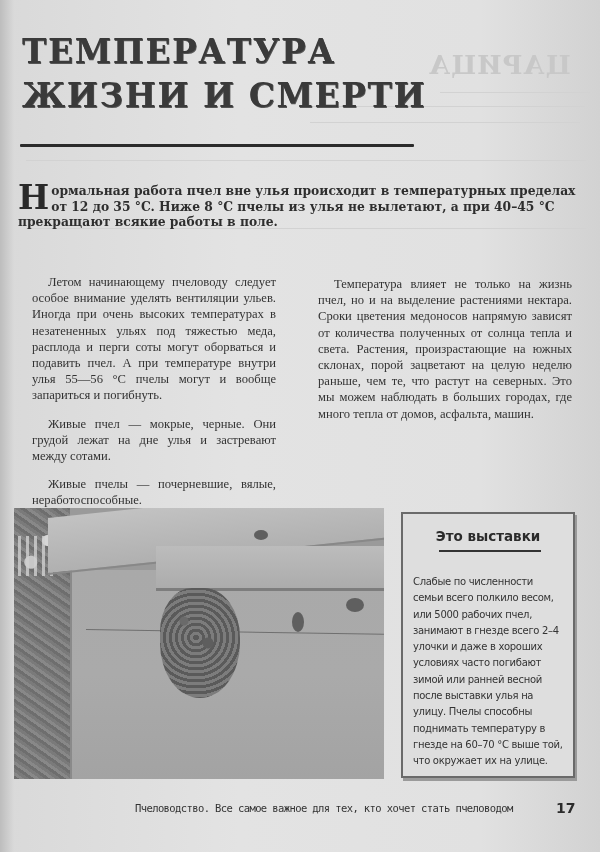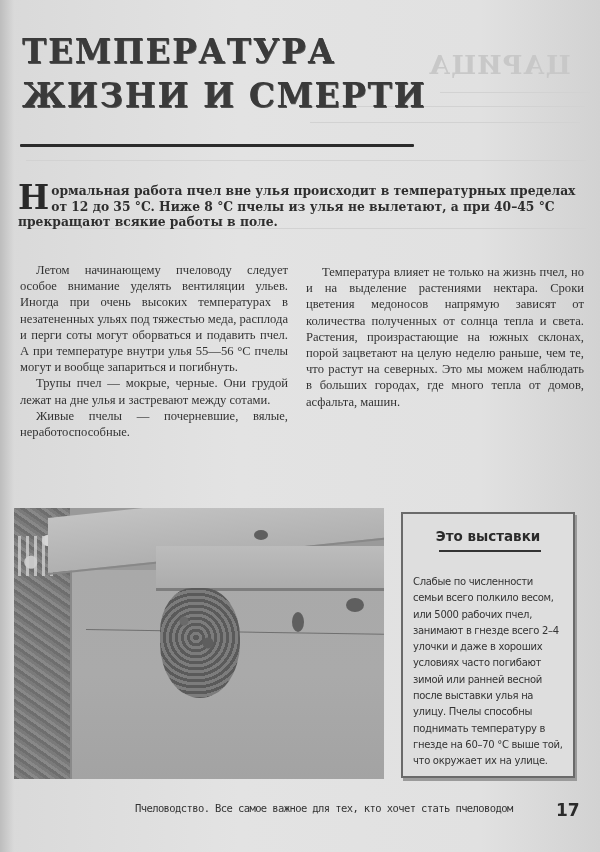--- a/index.html
+++ b/index.html
@@ -47,21 +47,21 @@
   }
   .dropcap {
     float: left; font-size: 33px; line-height: 28px; height: 29px;
     margin: 1px 2px 0 0; font-weight: bold; color: #2a2a2a;
     font-family: "DejaVu Serif", serif;
   }
   .col {
     position: absolute; font-size: 12.6px; line-height: 16.2px; color: #333;
     font-family: "Liberation Serif", serif; text-align: justify;
   }
-  .col p { margin: 0; text-indent: 16px; }
+  .col p { margin: 12px; text-indent: 16px; }
   .col p.sub { font-weight: bold; text-indent: 16px; }
   .col-left { left: 20px; top: 262px; width: 268px; }
   .col-right { left: 306px; top: 264px; width: 278px; }
 
   .photo {
     position: absolute; left: 14px; top: 508px; width: 370px; height: 271px;
     background: #9a9a9a; overflow: hidden;
   }
   .photo .foliage {
     position: absolute; left: 0; top: 0; width: 56px; height: 271px;
@@ -128,21 +128,21 @@
     font-family: "DejaVu Sans", sans-serif; letter-spacing: -0.3px;
   }
 
   .footer-text {
     position: absolute; left: 135px; top: 802px; width: 400px;
     font-family: "DejaVu Sans Mono", monospace; font-size: 10.5px; color: #333;
     letter-spacing: -0.6px; white-space: nowrap;
   }
   .page-number {
     position: absolute; left: 556px; top: 800px;
-    font-family: "DejaVu Sans", sans-serif; font-weight: bold; font-size: 17px; color: #2b2b2b; text-align: right;
+    font-family: "DejaVu Sans", sans-serif; font-weight: bold; font-size: 14px; color: #2b2b2b; text-align: right;
   }
 </style>
 </head>
 <body>
 
 <div class="page">
   <div class="spine-shadow"></div>
 
   <div class="bleed bleed-title">ЦАРИЦА</div>
   <div class="bleed-line" style="left:440px;top:92px;width:150px;"></div>
@@ -153,21 +153,21 @@
 
   <h1 class="title">Температура жизни и смерти</h1>
   <div class="title-rule"></div>
 
   <p class="lead">
     <span class="dropcap">Н</span><span>ормальная работа пчел вне улья происходит в температурных пределах от 12 до 35 °C. Ниже 8 °C пчелы из улья не вылетают, а при 40–45 °C прекращают всякие работы в поле.</span>
   </p>
 
   <div class="col col-left">
     <p>Летом начинающему пчеловоду следует особое внимание уделять вентиляции ульев. Иногда при очень высоких температурах в незатененных ульях под тяжестью меда, расплода и перги соты могут оборваться и подавить пчел. А при температуре внутри улья 55—56 °C пчелы могут и вообще запариться и погибнуть.</p>
-    <p>Трупы пчел — мокрые, черные. Они грудой лежат на дне улья и застревают между сотами.</p>
+    <p>Живые пчел — мокрые, черные. Они грудой лежат на дне улья и застревают между сотами.</p>
     <p>Живые пчелы — почерневшие, вялые, неработоспособные.</p>
   </div>
 
   <div class="col col-right">
     <p>Температура влияет не только на жизнь пчел, но и на выделение растениями нектара. Сроки цветения медоносов напрямую зависят от количества полученных от солнца тепла и света. Растения, произрастающие на южных склонах, порой зацветают на целую неделю раньше, чем те, что растут на северных. Это мы можем наблюдать в больших городах, где много тепла от домов, асфальта, машин.</p>
   </div>
 
   <div class="photo" title="Bee cluster hanging under the roof of a beehive">
     <div class="foliage"></div>
     <div class="fence"></div>

